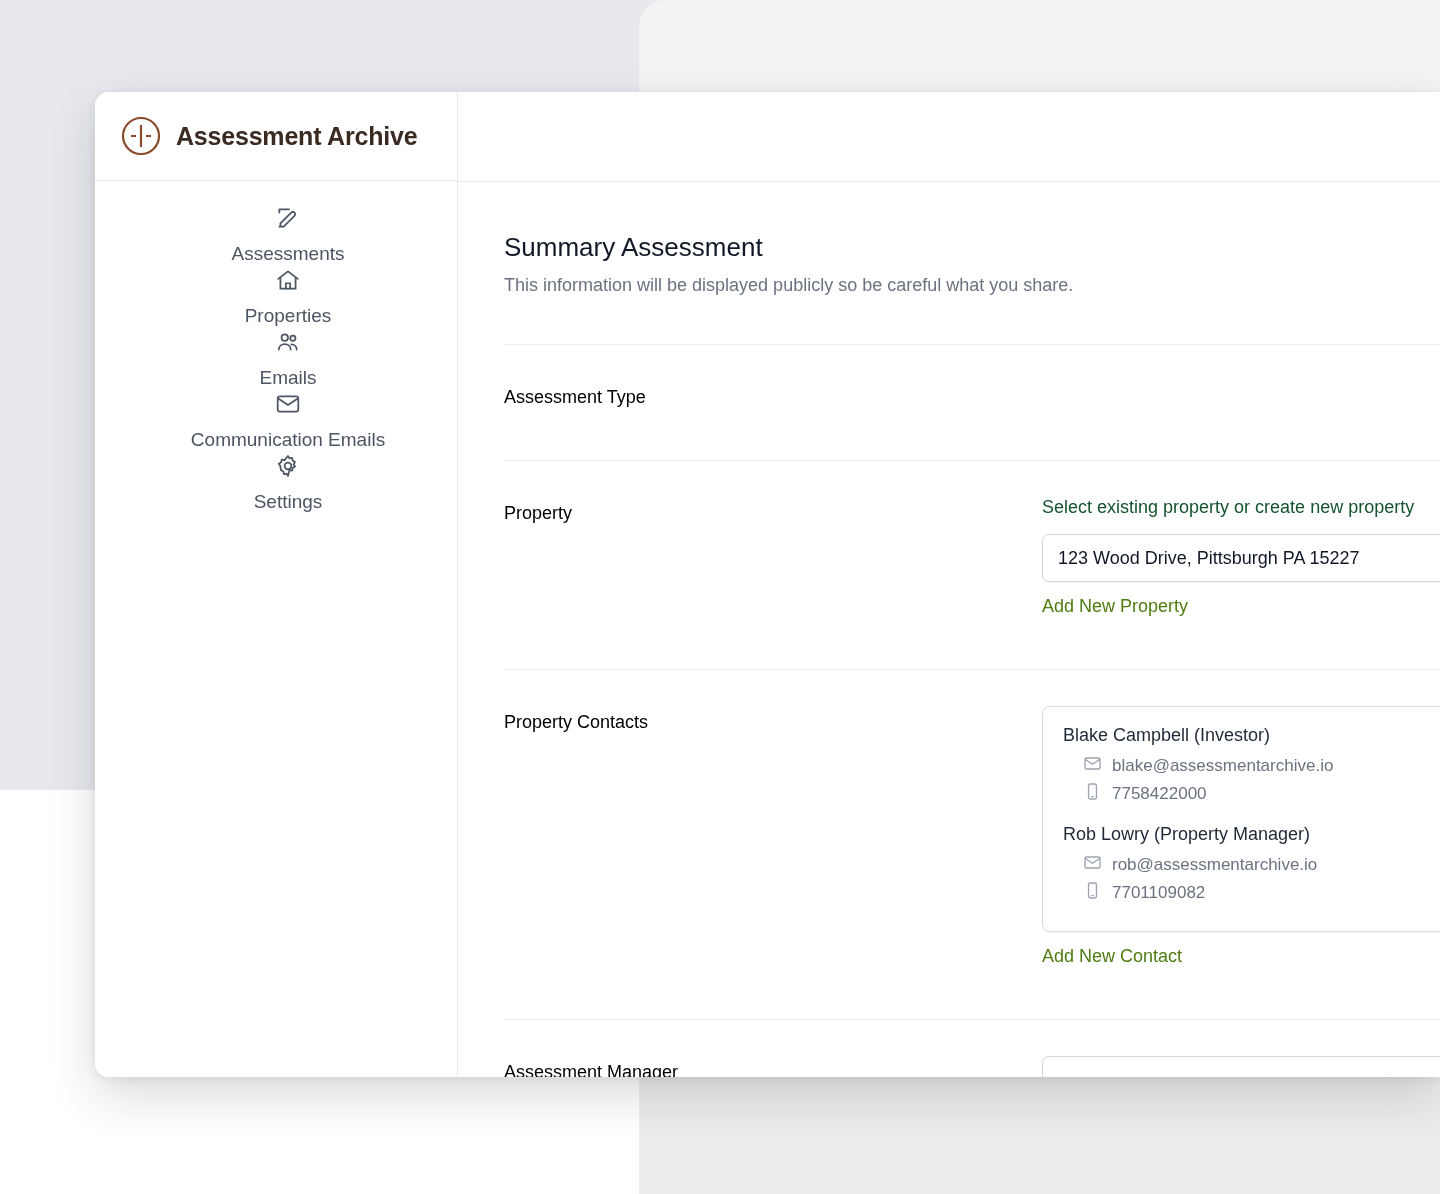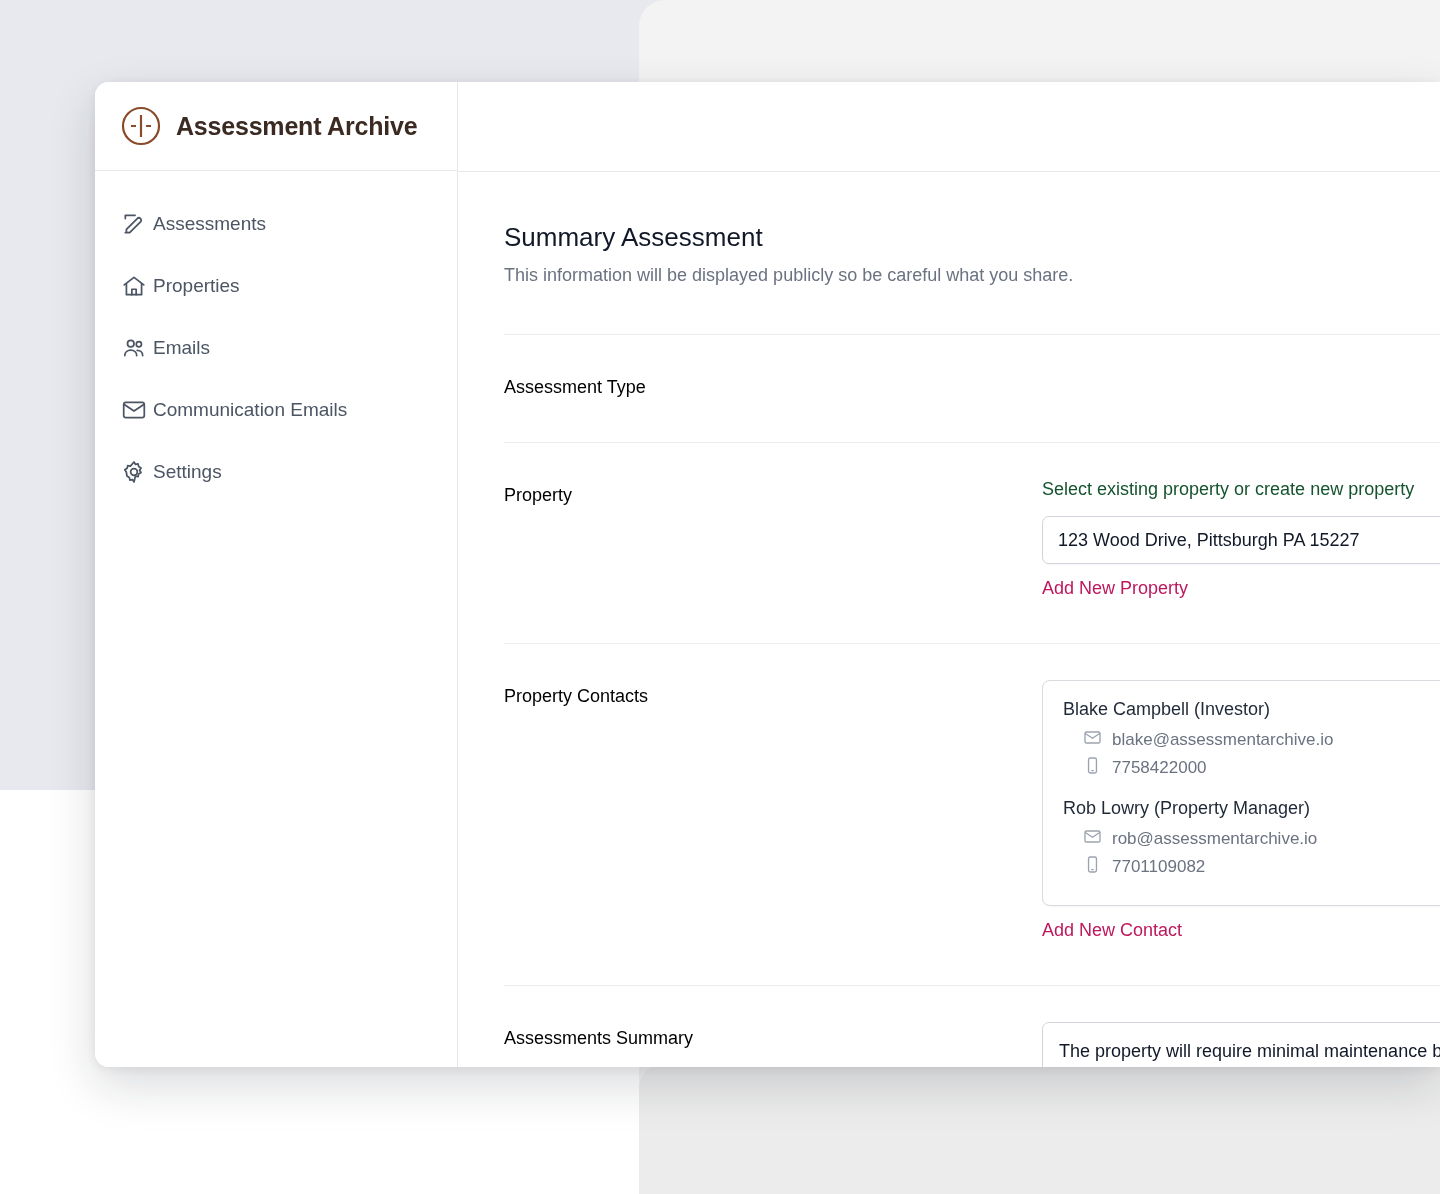--- a/index.html
+++ b/index.html
@@ -39,21 +39,21 @@
     width: 801px;
     height: 131px;
     background: #ececec;
     border-top-left-radius: 26px;
   }
 
   
   .app-window {
     position: absolute;
     left: 95px;
-    top: 82px;
+    top: 92px;
     width: 1345px;
     height: 985px;
     background: #ffffff;
     border-radius: 14px 0 0 14px;
     box-shadow: 0 18px 48px rgba(20, 25, 40, 0.16), 0 2px 10px rgba(20,25,40,0.07);
     overflow: hidden;
     display: flex;
   }
 
   
@@ -84,25 +84,26 @@
     color: #3a2a21;
     letter-spacing: -0.2px;
     white-space: nowrap;
   }
   .nav {
     padding-top: 22px;
   }
   .nav-item {
     display: flex;
     align-items: center;
-    gap: 4px;
+    gap: 10px;
     height: 62px;
     padding-left: 24px;
     box-sizing: border-box;
     cursor: pointer;
+    flex-direction: column;
   }
   .nav-icon {
     width: 30px;
     height: 30px;
     flex: 0 0 30px;
     display: flex;
     align-items: center;
     justify-content: center;
     color: #4b5563;
   }
@@ -135,21 +136,21 @@
     font-size: 18px;
     color: #6b7280;
     margin: 0;
   }
 
   .form-row {
     display: flex;
     align-items: flex-start;
     border-top: 1px solid #ededed;
     padding: 36px 0 36px 0;
-    margin-top: 8px;
+    margin-top: 16px;
   }
   .form-row.first { margin-top: 48px; }
   .form-label {
     width: 538px;
     flex: 0 0 538px;
     font-size: 18px;
     color: #000000;
     padding-top: 6px;
   }
   .form-field {
@@ -191,21 +192,21 @@
     padding: 0 15px;
     font-size: 18px;
     color: #111827;
     box-shadow: 0 1px 1px rgba(16,24,40,0.04);
   }
 
   .link {
     display: inline-block;
     margin-top: 14px;
     font-size: 18px;
-    color: #be185d;
+    color: #4d7c0f;
     cursor: pointer;
   }
 
   .contacts-box {
     width: 520px;
     box-sizing: border-box;
     border: 1px solid #d8dbe0;
     border-radius: 8px;
     background: #ffffff;
     padding: 18px 20px 22px 20px;
@@ -394,21 +395,21 @@
                 <span>7701109082</span>
               </div>
             </div>
 
           </div>
           <span class="link">Add New Contact</span>
         </div>
       </div>
 
       <div class="form-row">
-        <div class="form-label">Assessments Summary</div>
+        <div class="form-label">Assessment Manager</div>
         <div class="form-field">
           <div class="textarea-box">The property will require minimal maintenance before the next tenant. Recommend a professional cleaning for the bathroom grout, and a quick repair for the window latch in the</div>
         </div>
       </div>
 
     </div>
   </div>
 
 </div>
 

